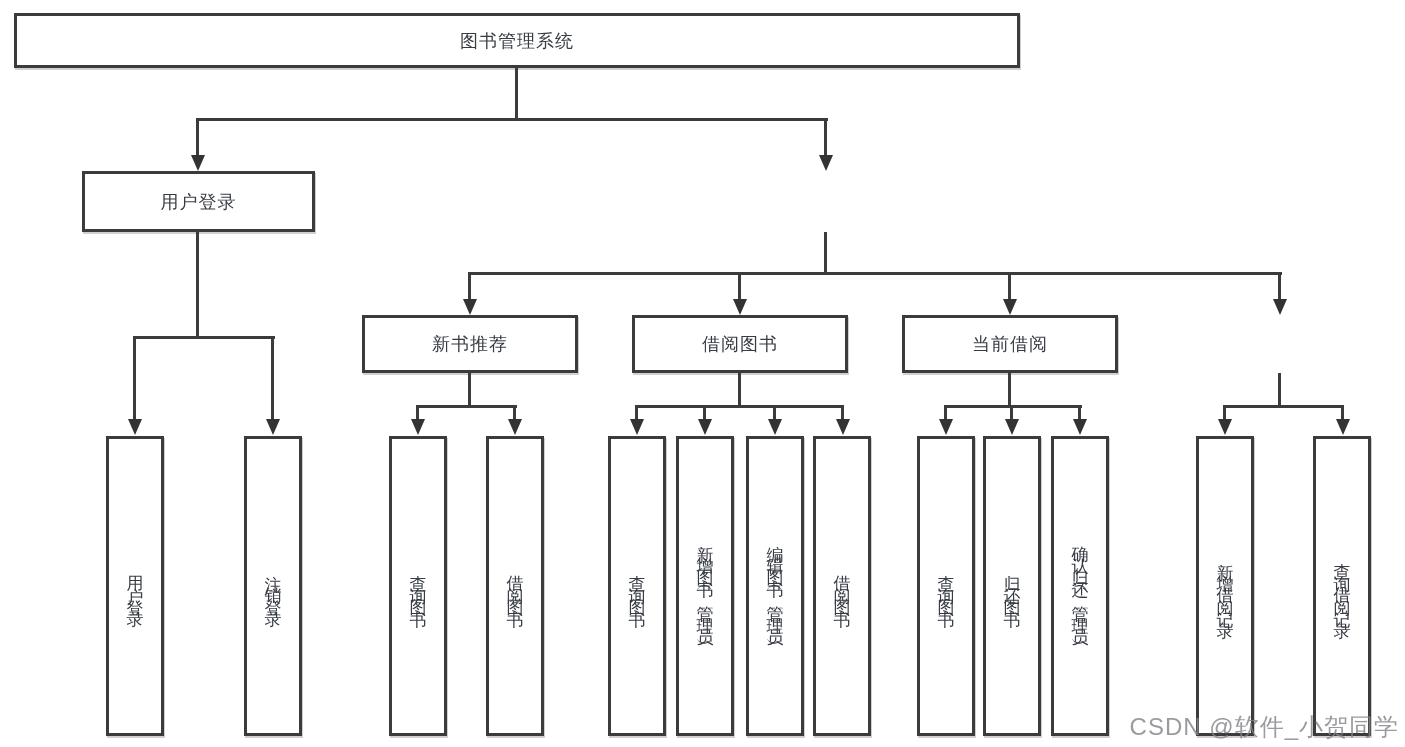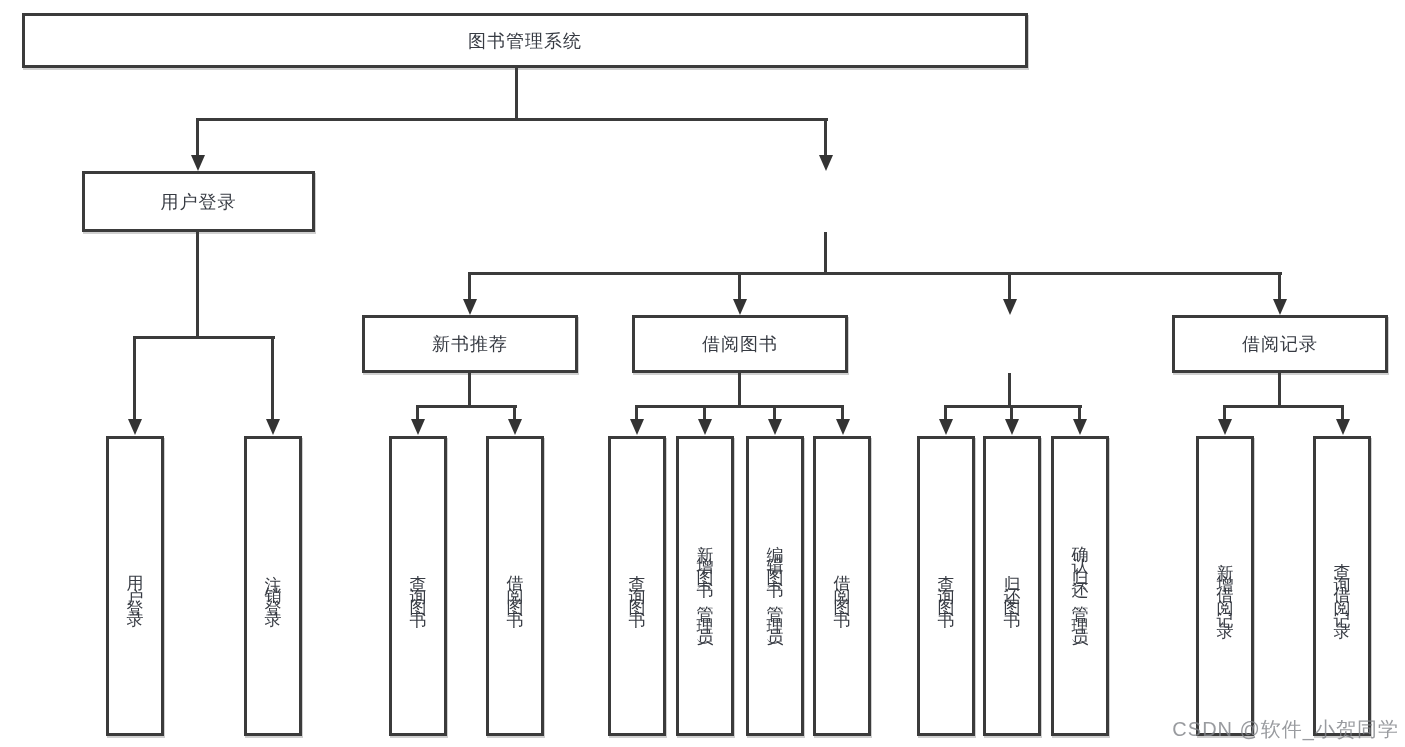--- a/index.html
+++ b/index.html
@@ -30,30 +30,30 @@
   .vline{width:3px;}
   .hline{height:3px;}
   .arrow{
     position:absolute;width:0;height:0;
     border-left:7px solid transparent;
     border-right:7px solid transparent;
     border-top:16px solid #333333;
   }
   .watermark{
     position:absolute;right:6px;bottom:4px;
-    font-size:20px;color:rgba(130,133,138,.82);
+    font-size:24px;color:rgba(130,133,138,.82);
     letter-spacing:1px;z-index:5;white-space:nowrap;
   }
 </style>
 </head>
 <body>
 
 <div class="stage">
 
-  <div class="box" style="left:22px;top:13px;width:1006px;height:55px;">
+  <div class="box" style="left:14px;top:13px;width:1006px;height:55px;">
     <span>图书管理系统</span>
   </div>
 
   <div class="vline" style="left:515px;top:68px;height:52px;"></div>
   <div class="hline" style="left:196px;top:118px;width:632px;"></div>
   <div class="vline" style="left:196px;top:118px;height:39px;"></div>
   <div class="arrow" style="left:191px;top:155px;"></div>
   <div class="vline" style="left:824px;top:118px;height:39px;"></div>
   <div class="arrow" style="left:819px;top:155px;"></div>
 
@@ -78,22 +78,22 @@
   <div class="arrow" style="left:1003px;top:299px;"></div>
   <div class="vline" style="left:1278px;top:272px;height:29px;"></div>
   <div class="arrow" style="left:1273px;top:299px;"></div>
 
   <div class="box" style="left:362px;top:315px;width:216px;height:58px;text-align:center;">
     <span>新书推荐</span>
   </div>
   <div class="box" style="left:632px;top:315px;width:216px;height:58px;">
     <span>借阅图书</span>
   </div>
-  <div class="box" style="left:1172px;top:315px;width:216px;height:58px;">
-    <span>借阅记录</span>
+  <div class="box" style="left:902px;top:315px;width:216px;height:58px;">
+    <span>当前借阅</span>
   </div>
 
   <div class="vline" style="left:468px;top:373px;height:35px;"></div>
   <div class="hline" style="left:416px;top:405px;width:101px;"></div>
   <div class="vline" style="left:416px;top:405px;height:16px;"></div>
   <div class="arrow" style="left:411px;top:419px;"></div>
   <div class="vline" style="left:513px;top:405px;height:16px;"></div>
   <div class="arrow" style="left:508px;top:419px;"></div>
 
   <div class="vline" style="left:738px;top:373px;height:35px;"></div>

